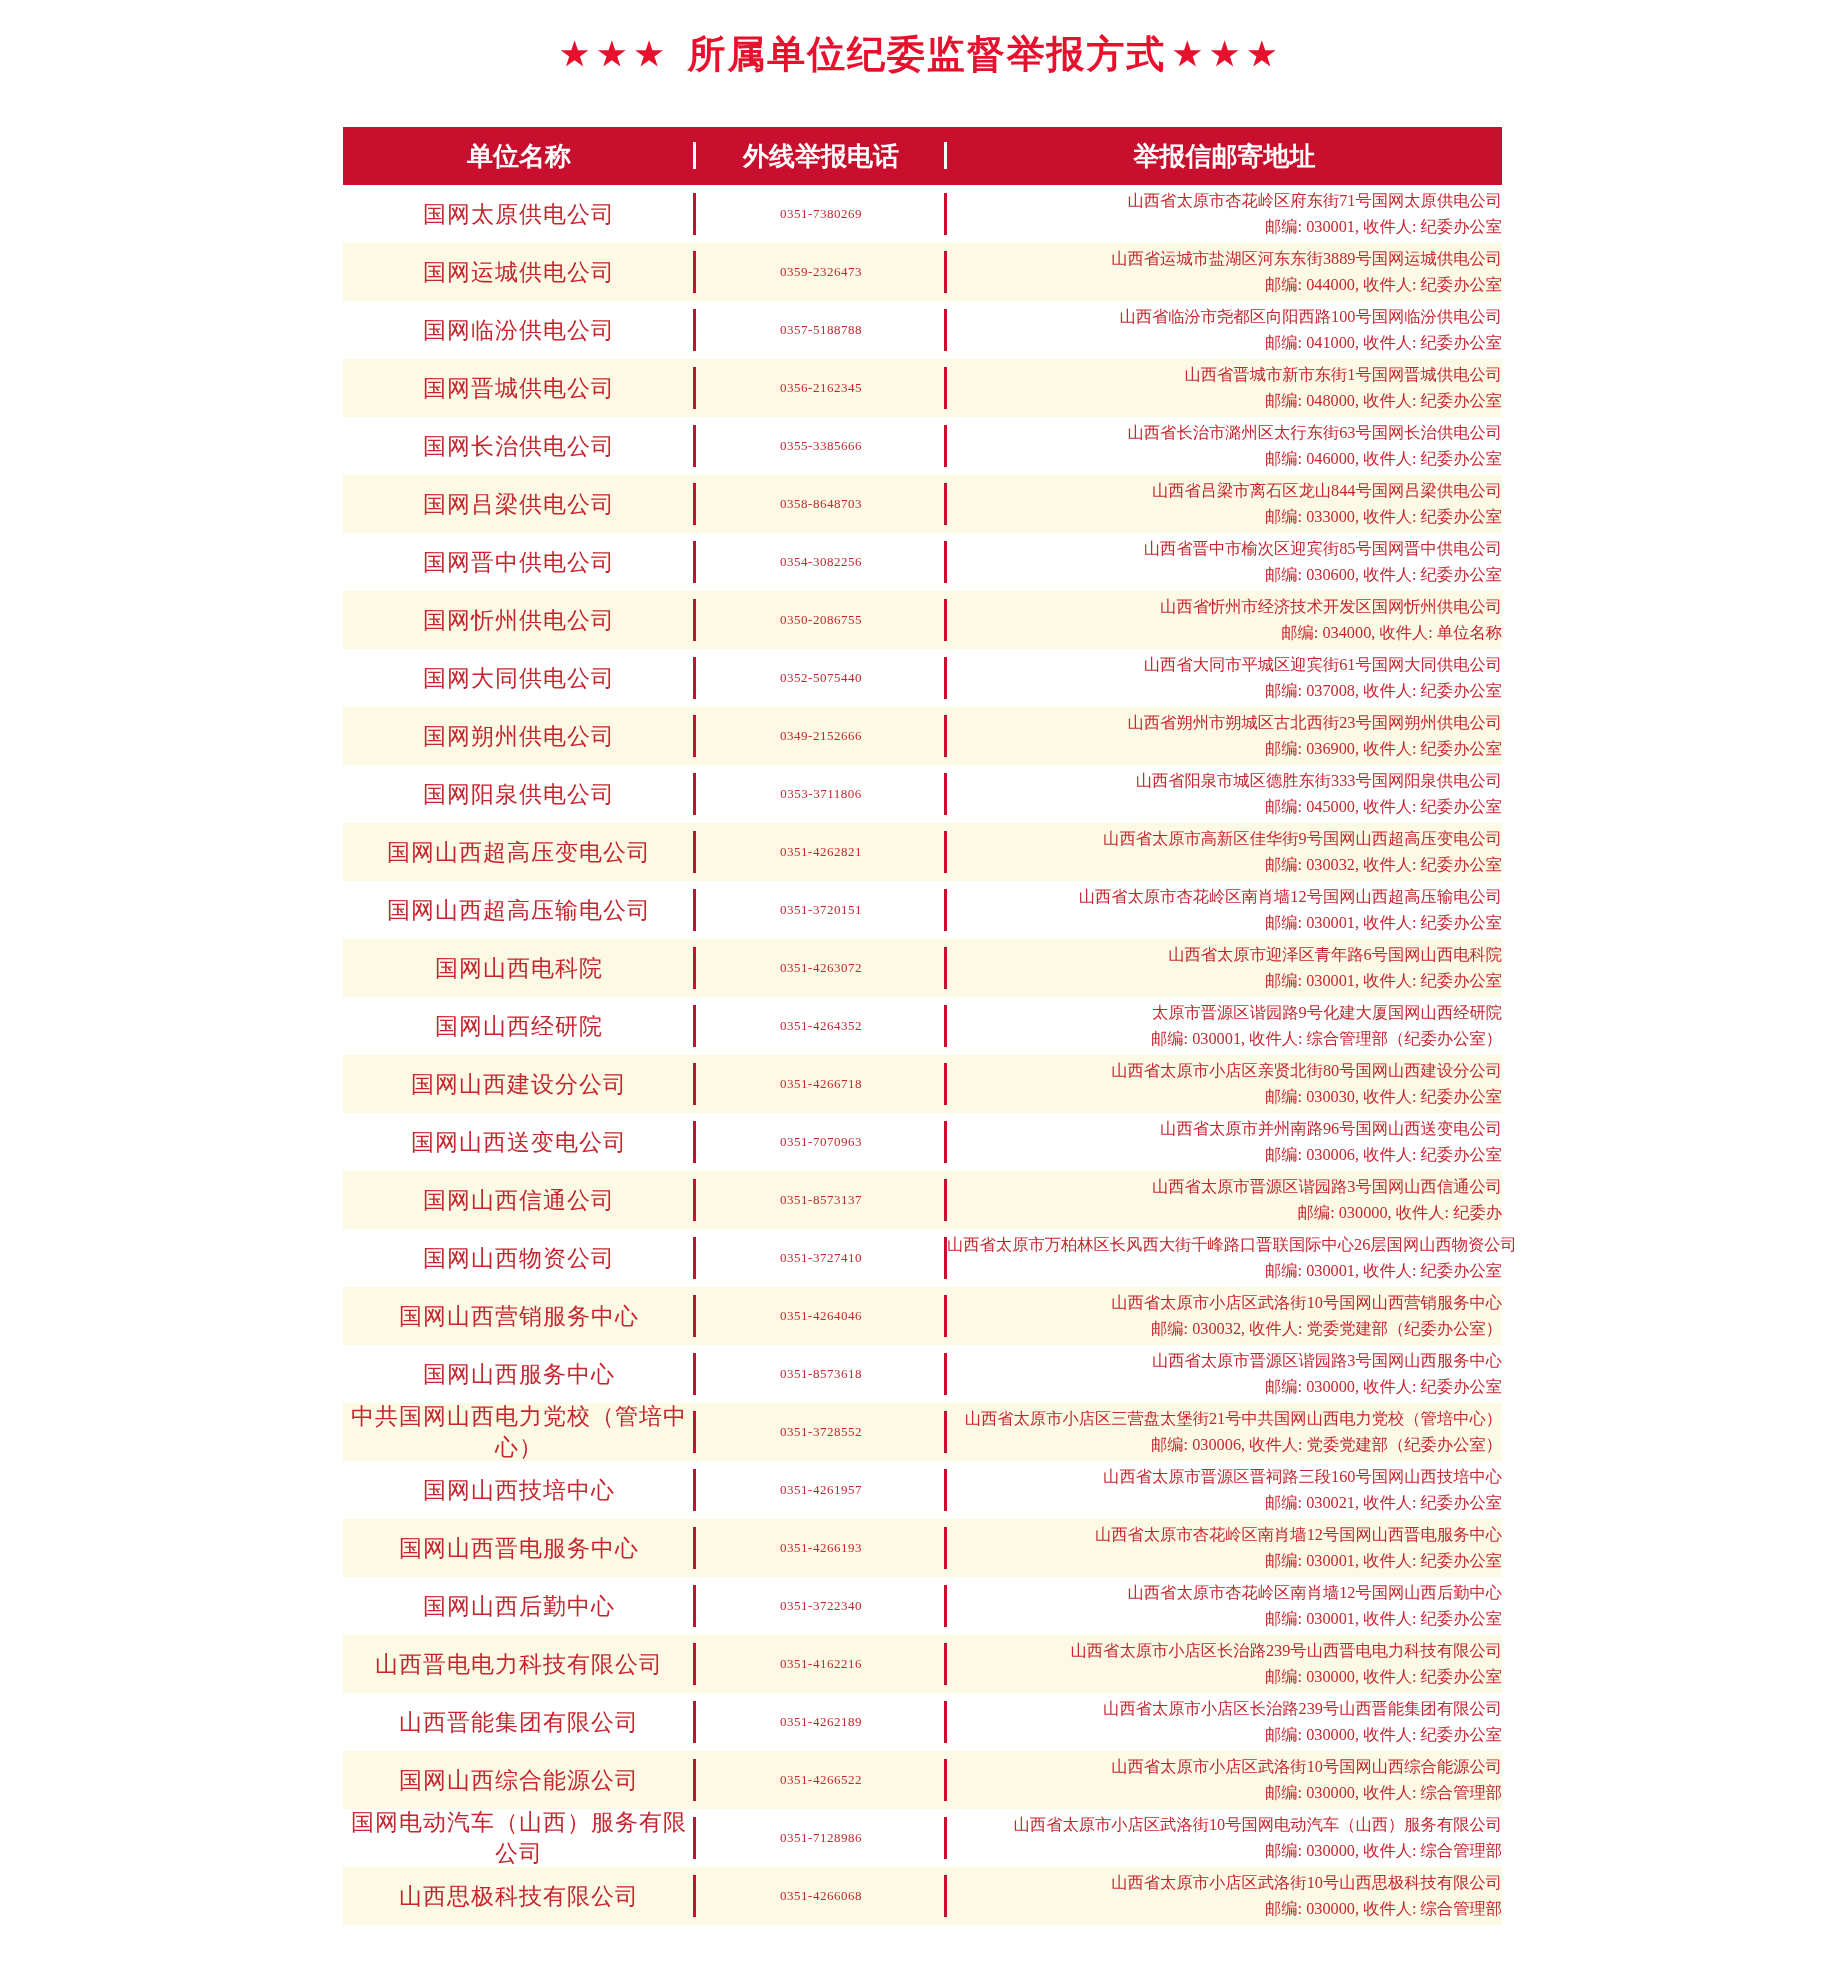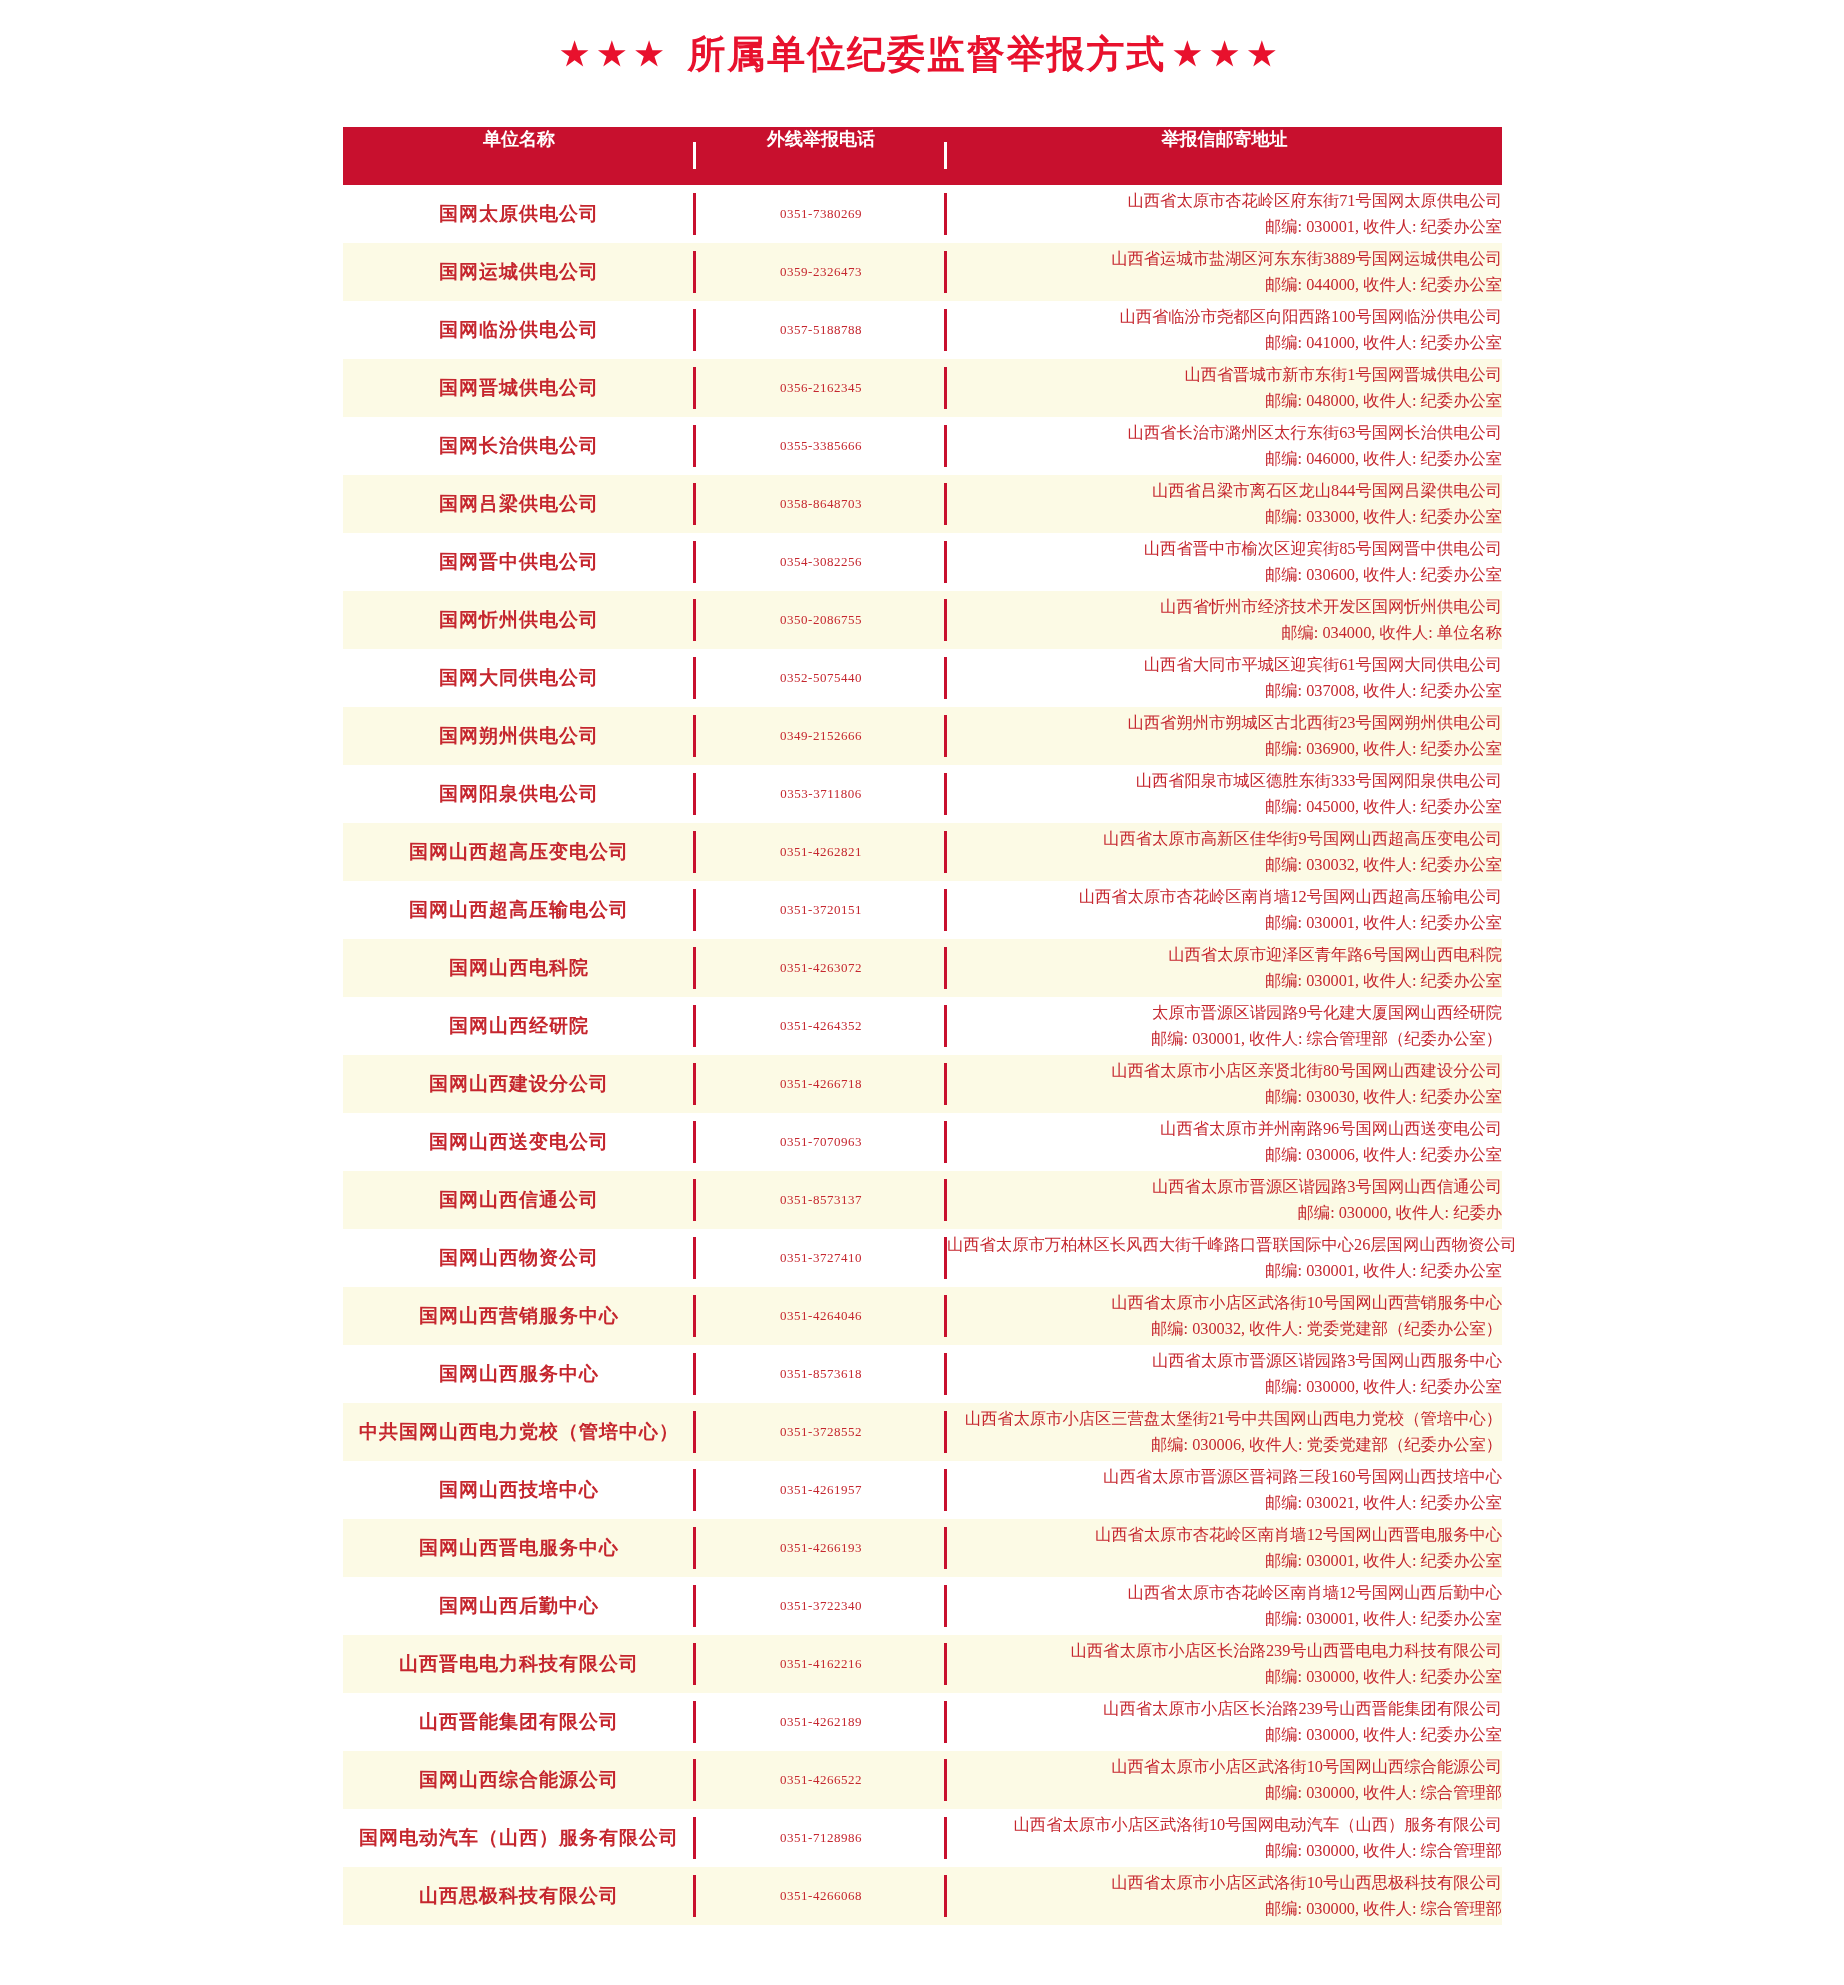--- a/index.html
+++ b/index.html
@@ -17,33 +17,33 @@
     margin-top:32px;text-align:center;color:var(--title-red);
     font-weight:bold;line-height:44px;white-space:nowrap;
   }
   .title .stars{font-size:32px;letter-spacing:8.6px;vertical-align:1.9px;}
   .title .stars-left{margin-right:15.4px;}
   .title .stars-right{margin-left:6.7px;}
   .title .title-text{font-size:38px;letter-spacing:1.9px;}
   .table{width:1159px;margin:43px auto 0;}
   .thead{
     position:relative;height:58px;background:var(--accent);
-    display:flex;align-items:flex-start;color:#ffffff;
-    font-size:18px;font-weight:bold;
+    display:flex;align-items:center;color:#ffffff;
+    font-size:26px;font-weight:bold;
   }
   .row{
     position:relative;height:58px;display:flex;align-items:center;
     color:var(--text-red);background:#ffffff;
   }
   .row.alt{background:var(--alt-bg);}
   .cell{text-align:center;overflow:visible;}
   .c1{width:352px;}
   .c2{width:252px;}
   .c3{width:555px;}
-  .unit{font-size:19px;letter-spacing:1px;font-weight:bold;}
+  .unit{font-size:23px;letter-spacing:1px;}
   .phone{font-size:13px;letter-spacing:0.5px;}
   .addr{font-size:16.3px;line-height:26px;}
   .a1,.a2{display:block;white-space:nowrap;text-align:right;}
   .divider{position:absolute;width:2.9px;background:var(--accent);}
   .d1{left:350px;}
   .d2{left:601px;}
   .row .divider{height:42px;top:7.7px;}
   .thead .divider{height:27px;top:15.4px;background:#ffffff;}
 </style>
 </head>

